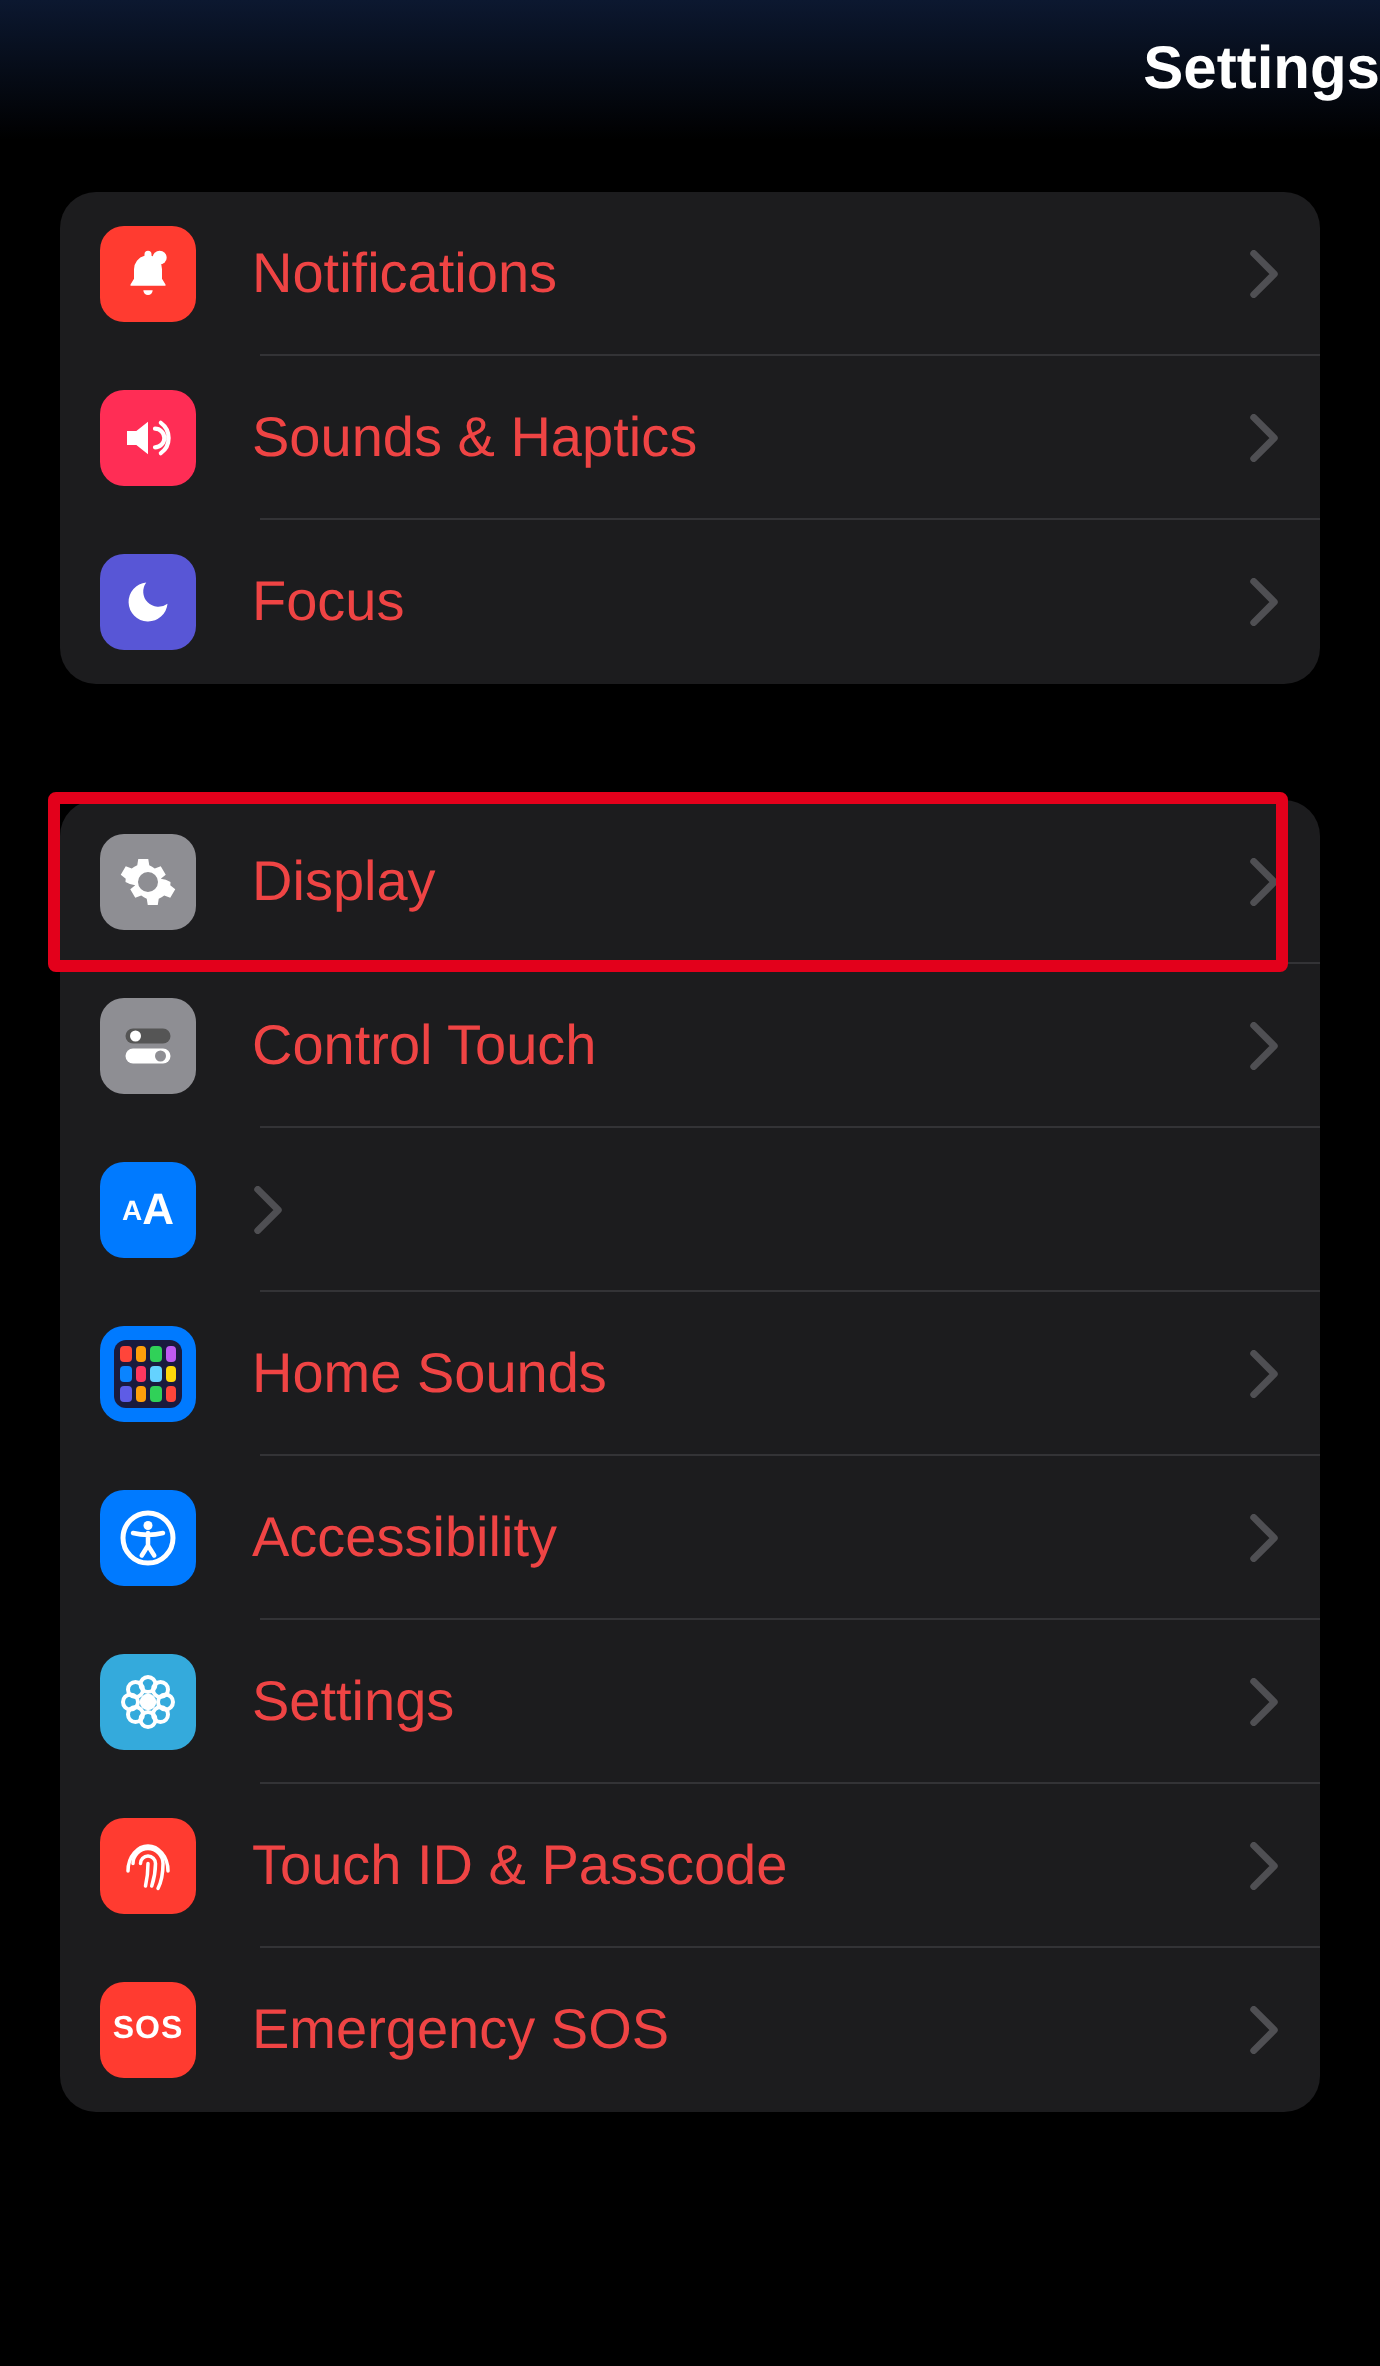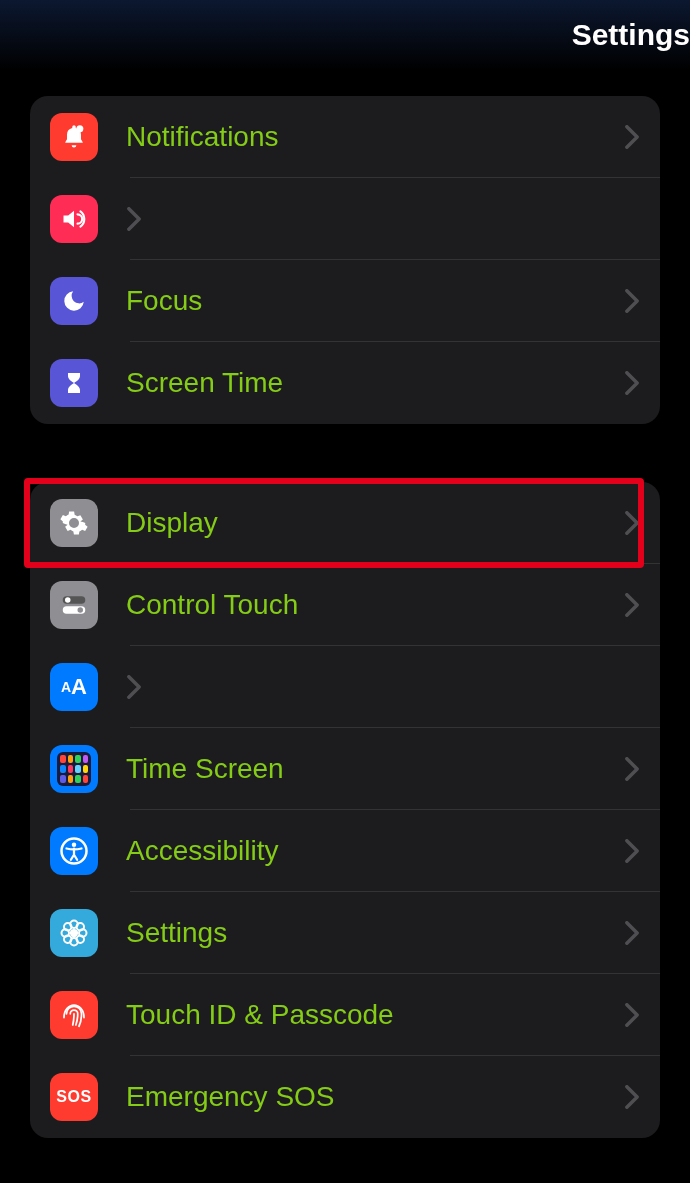--- a/index.html
+++ b/index.html
@@ -51,21 +51,21 @@
     width: 48px; height: 48px;
     border-radius: 12px;
     display: flex;
     align-items: center;
     justify-content: center;
     flex-shrink: 0;
     margin-right: 28px;
   }
   .row-label {
     font-size: 28px;
-    color: #84cc16;
+    color: #ef4444;
     flex: 1;
   }
   .chevron {
     flex-shrink: 0;
     opacity: 0.45;
   }
   .highlight-box {
     position: absolute;
     border: 6px solid #e3001b;
     border-radius: 4px;
@@ -115,51 +115,40 @@
       <div class="sep"></div>
     </div>
 
     <div class="row">
       <div class="icon-box bg-pink">
         <svg width="28" height="28" viewBox="0 0 24 24" fill="#fff">
             <path d="M3 9v6h4l5 4V5L7 9H3z"></path>
             <path d="M15 8a4 4 0 0 1 0 8M17.5 5.5a8 8 0 0 1 0 13" stroke="#fff" stroke-width="1.8" fill="none" stroke-linecap="round"></path>
           </svg>
       </div>
+      <div class="row-label">Sounds &amp; Haptics</div>
       <svg class="chevron" width="16" height="24" viewBox="0 0 8 14" fill="none">
           <path d="M1 1l6 6-6 6" stroke="#8e8e93" stroke-width="2" stroke-linecap="round" stroke-linejoin="round"></path>
         </svg>
       <div class="sep"></div>
     </div>
 
     <div class="row">
       <div class="icon-box bg-indigo">
         <svg width="26" height="26" viewBox="0 0 24 24" fill="#fff">
             <path d="M21 12.8A9 9 0 1 1 11.2 3a7 7 0 0 0 9.8 9.8z"></path>
           </svg>
       </div>
       <div class="row-label">Focus</div>
       <svg class="chevron" width="16" height="24" viewBox="0 0 8 14" fill="none">
           <path d="M1 1l6 6-6 6" stroke="#8e8e93" stroke-width="2" stroke-linecap="round" stroke-linejoin="round"></path>
         </svg>
       <div class="sep"></div>
     </div>
 
-    <div class="row">
-      <div class="icon-box bg-indigo">
-        <svg width="24" height="28" viewBox="0 0 24 24" fill="#fff">
-            <path d="M6 2h12v3c0 3-3 5-6 7 3 2 6 4 6 7v3H6v-3c0-3 3-5 6-7-3-2-6-4-6-7V2z"></path>
-          </svg>
-      </div>
-      <div class="row-label">Screen Time</div>
-      <svg class="chevron" width="16" height="24" viewBox="0 0 8 14" fill="none">
-          <path d="M1 1l6 6-6 6" stroke="#8e8e93" stroke-width="2" stroke-linecap="round" stroke-linejoin="round"></path>
-        </svg>
-
-    </div>
 
   </div>
 
   <div class="group" style="position:relative;">
 
     <div class="highlight-box" style="left:-6px;top:-4px;width:620px;height:90px;"></div>
 
     <div class="row">
       <div class="icon-box bg-gray">
         <svg width="30" height="30" viewBox="0 0 24 24" fill="#fff">
@@ -210,21 +199,21 @@
           <span style="background:#0a84ff"></span>
             <span style="background:#ff375f"></span>
             <span style="background:#64d2ff"></span>
             <span style="background:#ffd60a"></span>
           <span style="background:#5e5ce6"></span>
             <span style="background:#ff9f0a"></span>
             <span style="background:#30d158"></span>
             <span style="background:#ff453a"></span>
         </div>
       </div>
-      <div class="row-label">Time Screen</div>
+      <div class="row-label">Home Sounds</div>
       <svg class="chevron" width="16" height="24" viewBox="0 0 8 14" fill="none">
           <path d="M1 1l6 6-6 6" stroke="#8e8e93" stroke-width="2" stroke-linecap="round" stroke-linejoin="round"></path>
         </svg>
       <div class="sep"></div>
     </div>
 
     <div class="row">
       <div class="icon-box bg-blue">
         <svg width="30" height="30" viewBox="0 0 24 24" fill="none">
             <circle cx="12" cy="12" r="10" stroke="#fff" stroke-width="2"></circle>

